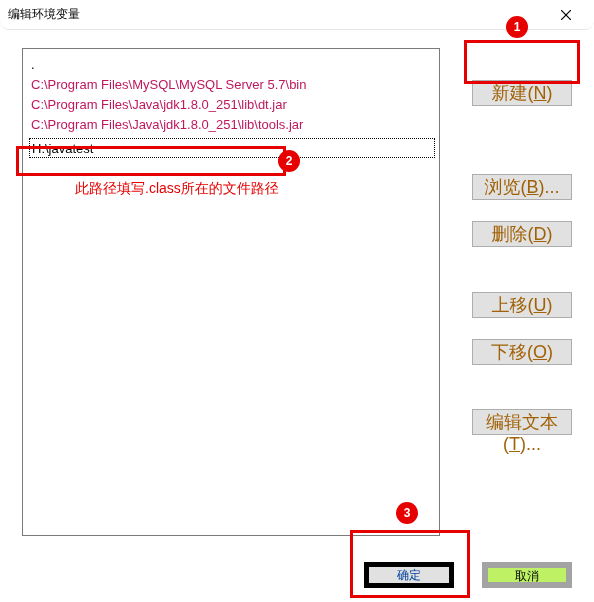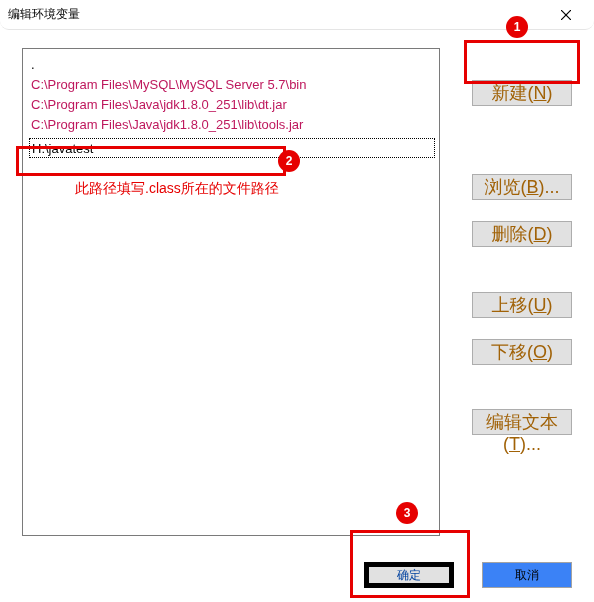--- a/index.html
+++ b/index.html
@@ -121,22 +121,22 @@
   .btn-down  { top: 309px; }
   .btn-text  { top: 379px; }
 
   
   .bottom-btn {
     position: absolute;
     bottom: 14px;
     width: 90px;
     height: 26px;
     font-size: 12px;
-    background: #3b82f6;
-    border: 1px solid #a3a3a3;
+    background: #bef264;
+    border: 6px solid #a3a3a3;
     cursor: pointer;
     text-align: center;
     padding: 0;
   }
   .btn-ok {
     right: 140px;
     background: #e1e1e1;
     border: 5px solid #000000;
     color: #0042a0;
   }

